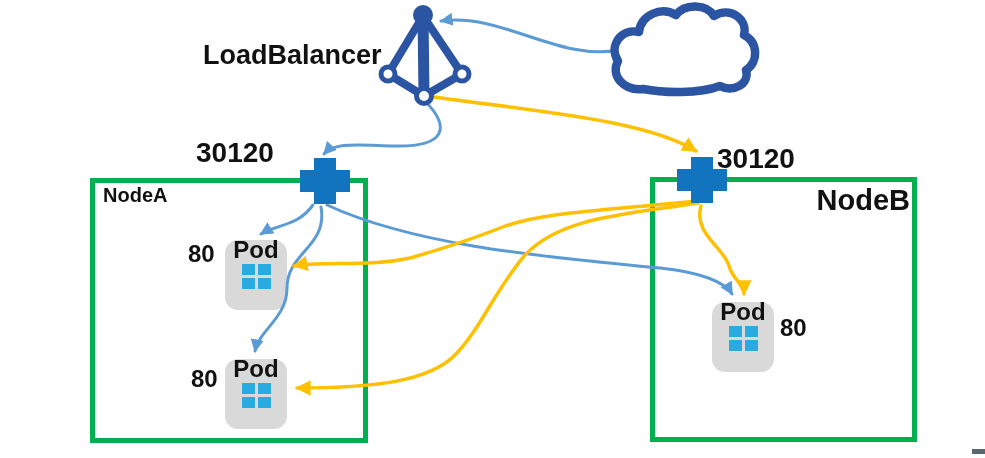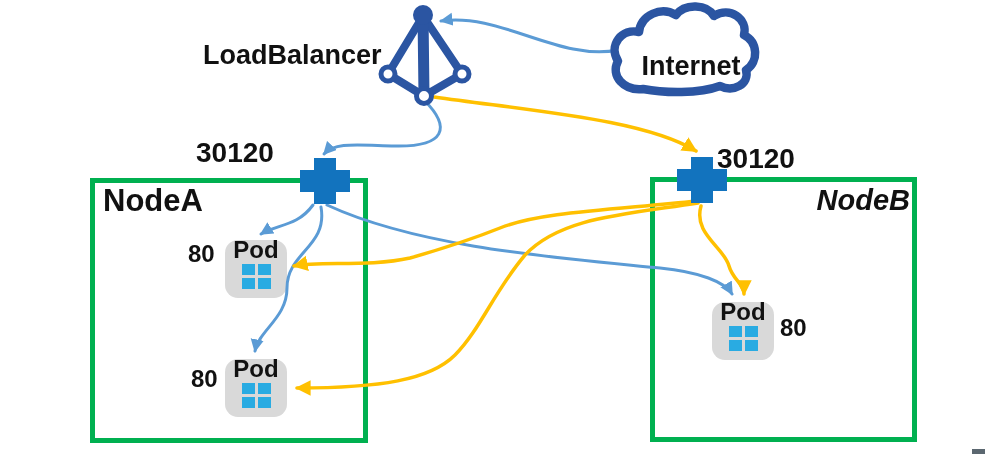--- a/index.html
+++ b/index.html
@@ -14,36 +14,36 @@
   }
   html,body{margin:0;padding:0;background:#ffffff;}
   #stage{
     position:relative;width:985px;height:458px;background:#ffffff;overflow:hidden;
     font-family:"Liberation Sans","DejaVu Sans",sans-serif;color:var(--text);
   }
   .node-box{position:absolute;border:5px solid var(--green);box-sizing:border-box;background:transparent;z-index:1;}
   #nodeA-box{left:90px;top:178px;width:278px;height:265px;}
   #nodeB-box{left:650px;top:177px;width:267px;height:265px;}
 
-  .pod{position:absolute;width:62px;height:58px;background:var(--pod-bg);border-radius:13px;
+  .pod{position:absolute;width:62px;height:70px;background:var(--pod-bg);border-radius:13px;
        display:flex;flex-direction:column;align-items:center;z-index:2;}
   #pod-a1{left:225px;top:240px;}
   #pod-a2{left:225px;top:359px;}
   #pod-b1{left:712px;top:302px;}
   .pod-label{font-weight:bold;font-size:24px;line-height:24px;margin-top:-2px;letter-spacing:0px;}
   .pod-tiles{display:grid;grid-template-columns:13px 13px;grid-template-rows:11px 11px;gap:3px;margin-top:2px;}
   .pod-tile{background:var(--tile-blue);display:block;}
 
   .lbl{position:absolute;font-weight:bold;line-height:1.12;z-index:10;white-space:nowrap;}
   #lbl-loadbalancer{left:203px;top:40px;font-size:27px;text-align:center;}
   #lbl-internet{left:618px;top:51px;width:146px;text-align:center;font-size:27px;}
   #lbl-port-a{left:196px;top:137px;font-size:28px;}
   #lbl-port-b{left:717px;top:143px;font-size:28px;}
-  #lbl-nodea{left:103px;top:184px;font-size:31px;}
-  #lbl-nodeb{right:75px;top:184px;font-size:29px;font-style:italic;}
+  #lbl-nodea{left:103px;top:184px;font-size:20px;}
+  #lbl-nodeb{right:75px;top:184px;font-size:29px;}
   #lbl-80-a1{left:188px;top:241px;font-size:24px;}
   #lbl-80-a2{left:191px;top:366px;font-size:24px;}
   #lbl-80-b1{left:780px;top:315px;font-size:24px;}
 
   #overlay{position:absolute;left:0;top:0;z-index:5;pointer-events:none;}
   .arrow-blue{stroke:var(--arrow-blue);fill:none;stroke-width:3;stroke-linecap:round;marker-end:url(#mb);}
   .arrow-yellow{stroke:var(--arrow-yellow);fill:none;stroke-width:3.5;stroke-linecap:round;marker-end:url(#my);}
   .mk-blue{fill:var(--arrow-blue);}
   .mk-yellow{fill:var(--arrow-yellow);}
   .lb-edge{stroke:var(--dark-blue);stroke-width:8;stroke-linecap:round;}
@@ -124,21 +124,20 @@
       <circle class="lb-node-open" cx="462" cy="74" r="7"></circle>
       <circle class="lb-node-open" cx="424" cy="96" r="7.5"></circle>
     </g>
 
     <path class="cloud" d="M 643,89 C 624,91 610,76 618,61 C 608,45 622,28 639,32 C 641,15 661,6 676,15
              C 685,3 707,4 714,16 C 730,6 748,19 744,35 C 758,42 759,62 746,70
              C 750,84 733,93 720,86 C 699,94 664,93 643,89 Z"></path>
   </svg>
 
   <div class="lbl" id="lbl-loadbalancer">LoadBalancer</div>
-  <div class="lbl" id="lbl-internet">Internet</div>
   <div class="lbl" id="lbl-port-a">30120</div>
   <div class="lbl" id="lbl-port-b">30120</div>
   <div class="lbl" id="lbl-nodea">NodeA</div>
   <div class="lbl" id="lbl-nodeb">NodeB</div>
   <div class="lbl" id="lbl-80-a1">80</div>
   <div class="lbl" id="lbl-80-a2">80</div>
   <div class="lbl" id="lbl-80-b1">80</div>
 
   <div class="corner-dash"></div>
 </div>

